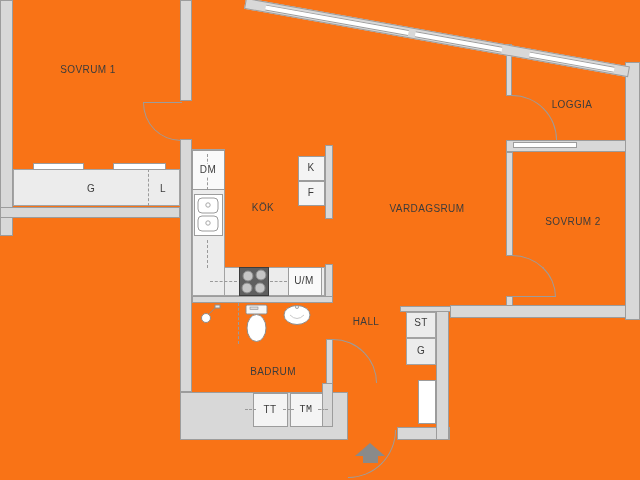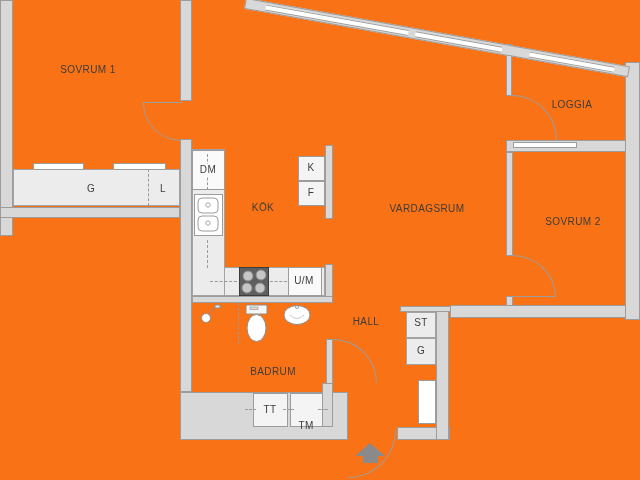--- a/index.html
+++ b/index.html
@@ -138,15 +138,15 @@
 
   <div class="lbl" style="left:91px;top:189px;">G</div>
   <div class="lbl" style="left:163px;top:189px;">L</div>
   <div class="lbl" style="left:208px;top:170px;background:#fafafa;padding:1px 2px;">DM</div>
   <div class="lbl" style="left:311px;top:168px;">K</div>
   <div class="lbl" style="left:311px;top:193px;">F</div>
   <div class="lbl" style="left:304px;top:281px;background:#fafafa;padding:1px 2px;">U/M</div>
   <div class="lbl" style="left:421px;top:323px;">ST</div>
   <div class="lbl" style="left:421px;top:351px;">G</div>
   <div class="lbl" style="left:270px;top:410px;">TT</div>
-  <div class="lbl" style="left:306px;top:426px;">TM</div>
+  <div class="lbl" style="left:306px;top:410px;font-family:Liberation Mono, monospace;">TM</div>
 
 </div>
 
 </body></html>

